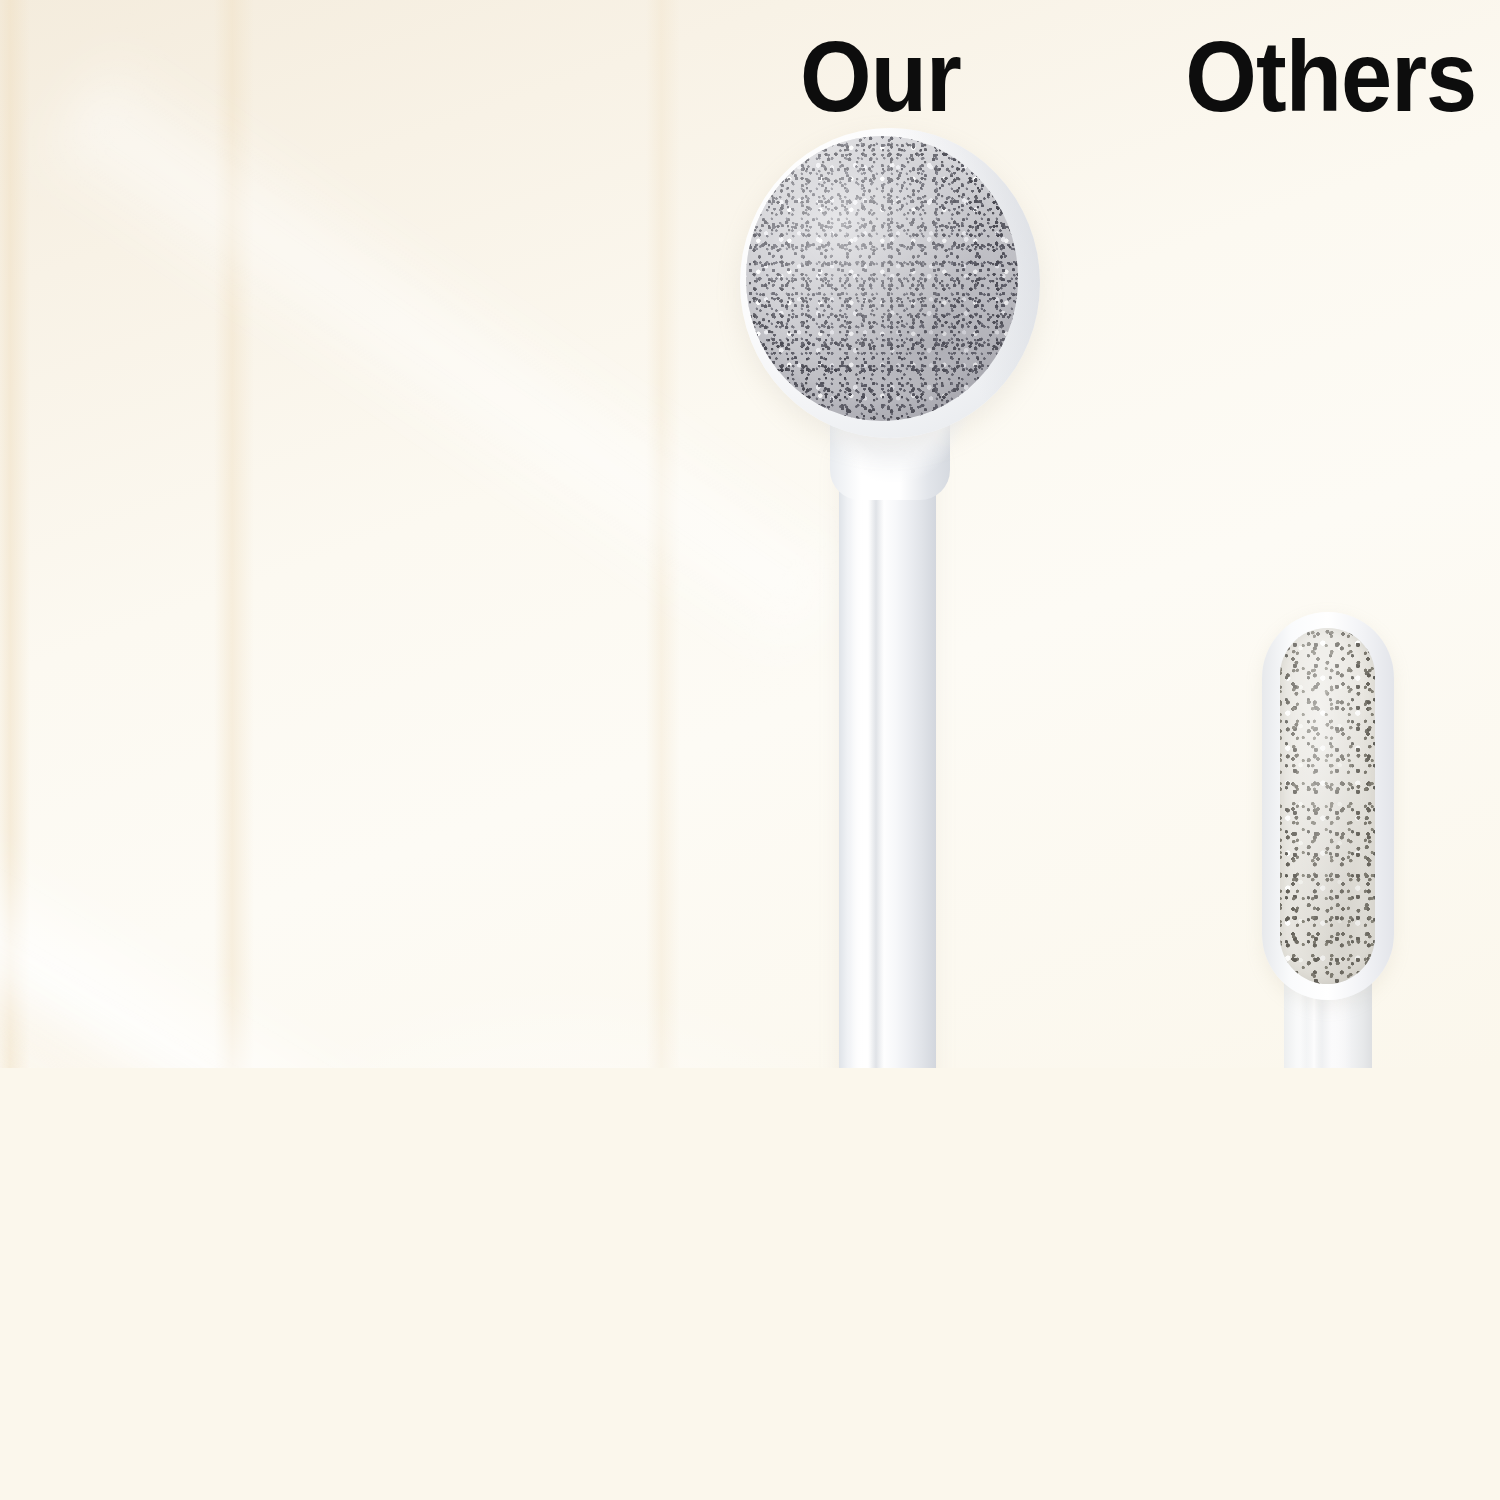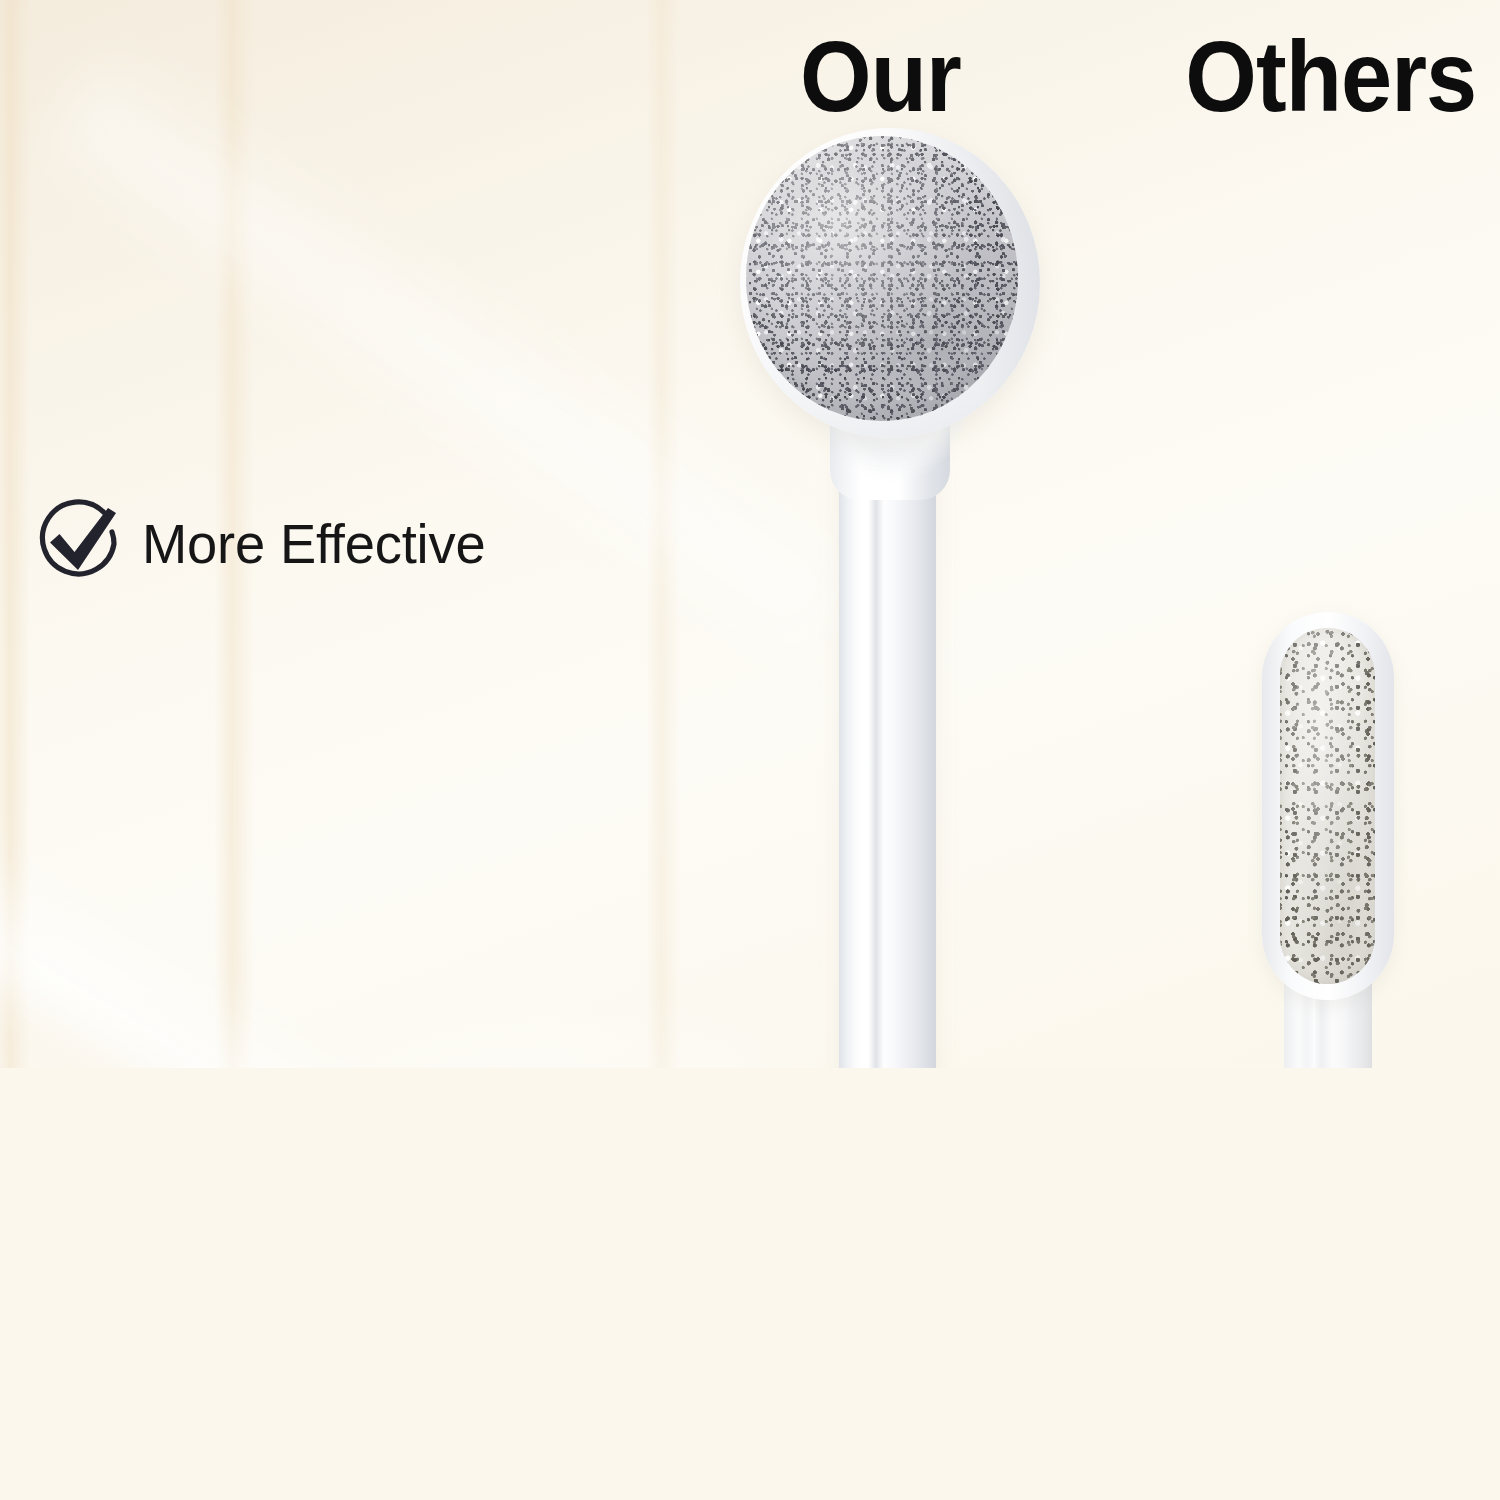--- a/index.html
+++ b/index.html
@@ -319,29 +319,20 @@
   <div class="bg-diag2"></div>
   <div class="bg-diag"></div>
   <div class="bg-glow"></div>
 
   <div class="col-header" id="hdr-our">Our</div>
   <div class="col-header" id="hdr-others">Others</div>
 
   <div id="feature-list">
 
 
-    <div class="feature-row">
-      <span class="check-icon">
-        <svg viewBox="0 0 92 92" xmlns="http://www.w3.org/2000/svg">
-          <path d="M72 14.5 A36 36 0 1 0 82 46 A36 36 0 0 0 80 34" fill="none" stroke="#23232e" stroke-width="5.2" stroke-linecap="round"></path>
-          <path d="M18 44.5 L27.5 36 L42.5 54 L76 10 L84 15 L46 72 Z" fill="#23232e"></path>
-        </svg>
-      </span>
-      <span class="feature-label">More Effective</span>
-    </div>
 
 
 
   </div>
 
   <div id="our-product">
     <div class="our-handle"></div>
     <div class="our-handle-groove"></div>
     <div class="our-handle-hl"></div>
     <div class="our-tip-shadow"></div>

